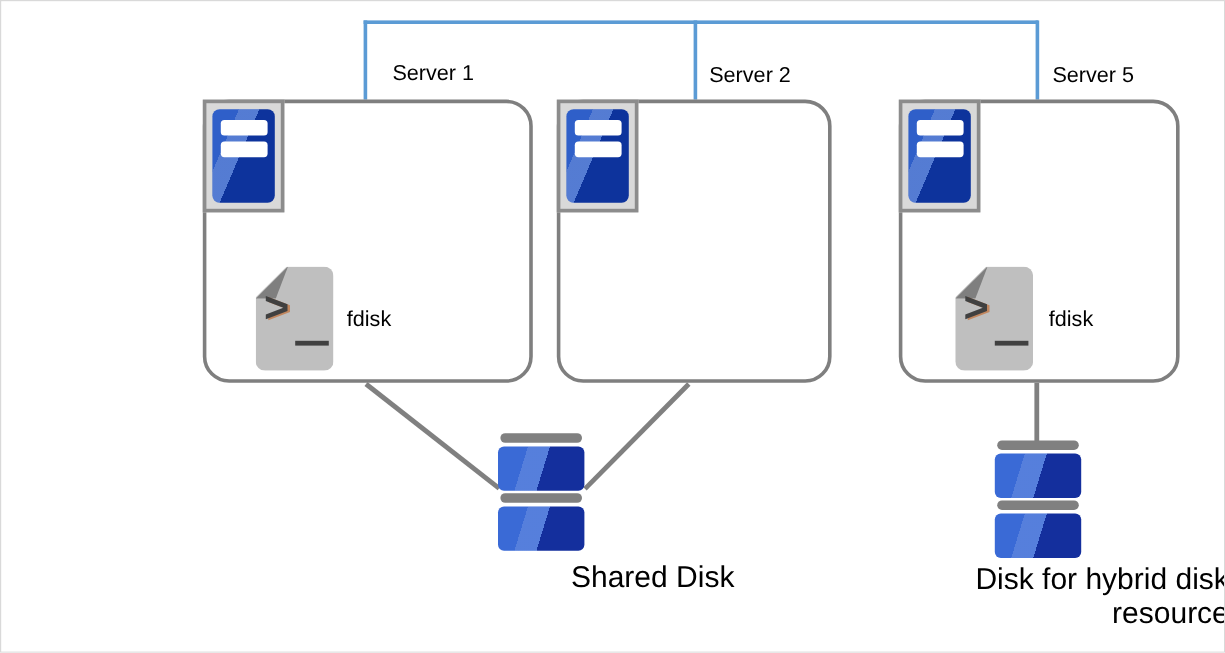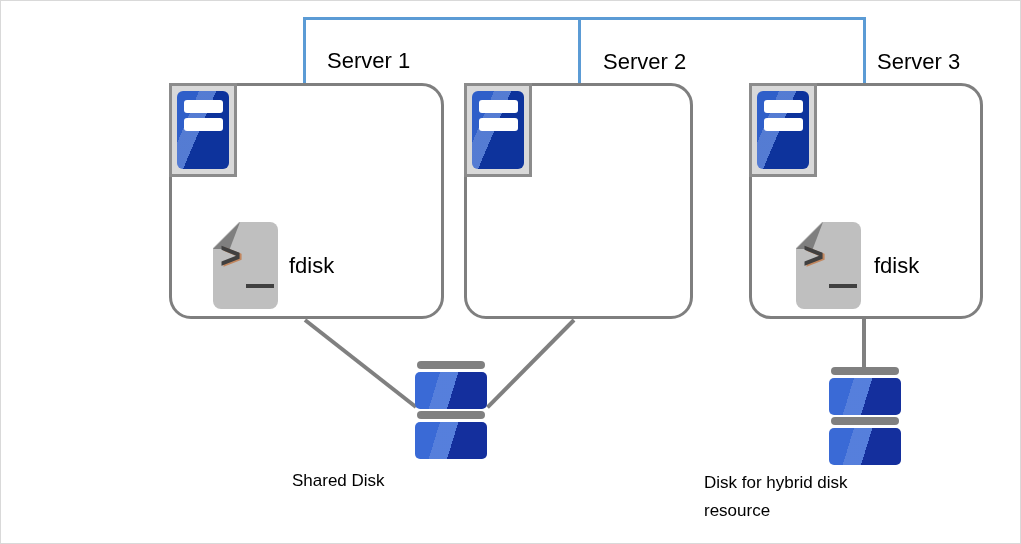--- a/index.html
+++ b/index.html
@@ -10,22 +10,22 @@
   }
   .abs{position:absolute;}
   
   .net{position:absolute;background:#5B9BD5;}
   
   .server-box{
     position:absolute;background:#fff;border:3px solid #7F7F7F;border-radius:22px;
     box-sizing:border-box;
   }
   
-  .lbl{position:absolute;font-size:22px;line-height:24px;white-space:nowrap;}
-  .caption{position:absolute;width:320px;text-align:left;font-size:17px;line-height:28px;}
+  .lbl{position:absolute;font-size:18px;line-height:24px;white-space:nowrap;}
+  .caption{position:absolute;width:320px;text-align:right;font-size:25px;line-height:28px;}
   
   .srv-icon{
     position:absolute;width:68px;height:94px;background:#D9D9D9;
     border:3px solid #8C8C8C;box-sizing:border-box;
   }
   .srv-blue{
     position:absolute;left:5px;top:5px;width:52px;height:78px;border-radius:6px;
     background:linear-gradient(113deg,#2F5FC9 0 46%,#0D339C 46%);overflow:hidden;
   }
   .srv-blue .sheen{
@@ -72,22 +72,22 @@
 <body>
 
 <div class="canvas">
 
   <div class="net abs" style="left:302px;top:16px;width:562px;height:3px;"></div>
   <div class="net abs" style="left:302px;top:16px;width:3px;height:66px;"></div>
   <div class="net abs" style="left:577px;top:16px;width:3px;height:66px;"></div>
   <div class="net abs" style="left:862px;top:16px;width:3px;height:66px;"></div>
 
   <div class="lbl" style="left:326px;top:48px;">Server 1</div>
-  <div class="lbl" style="left:590px;top:49px;margin-left:12px;">Server 2</div>
-  <div class="lbl" style="left:876px;top:49px;">Server 3</div>
+  <div class="lbl" style="left:590px;top:49px;">Server 2</div>
+  <div class="lbl" style="left:876px;top:49px;">Server 5</div>
 
   <div class="server-box" style="left:168px;top:82px;width:275px;height:236px;"></div>
   <div class="server-box" style="left:463px;top:82px;width:229px;height:236px;"></div>
   <div class="server-box" style="left:748px;top:82px;width:234px;height:236px;"></div>
 
   <div class="srv-icon" style="left:168px;top:82px;">
     <div class="srv-blue">
       <div class="sheen"></div>
       <div class="slot s1"></div>
       <div class="slot s2"></div>

